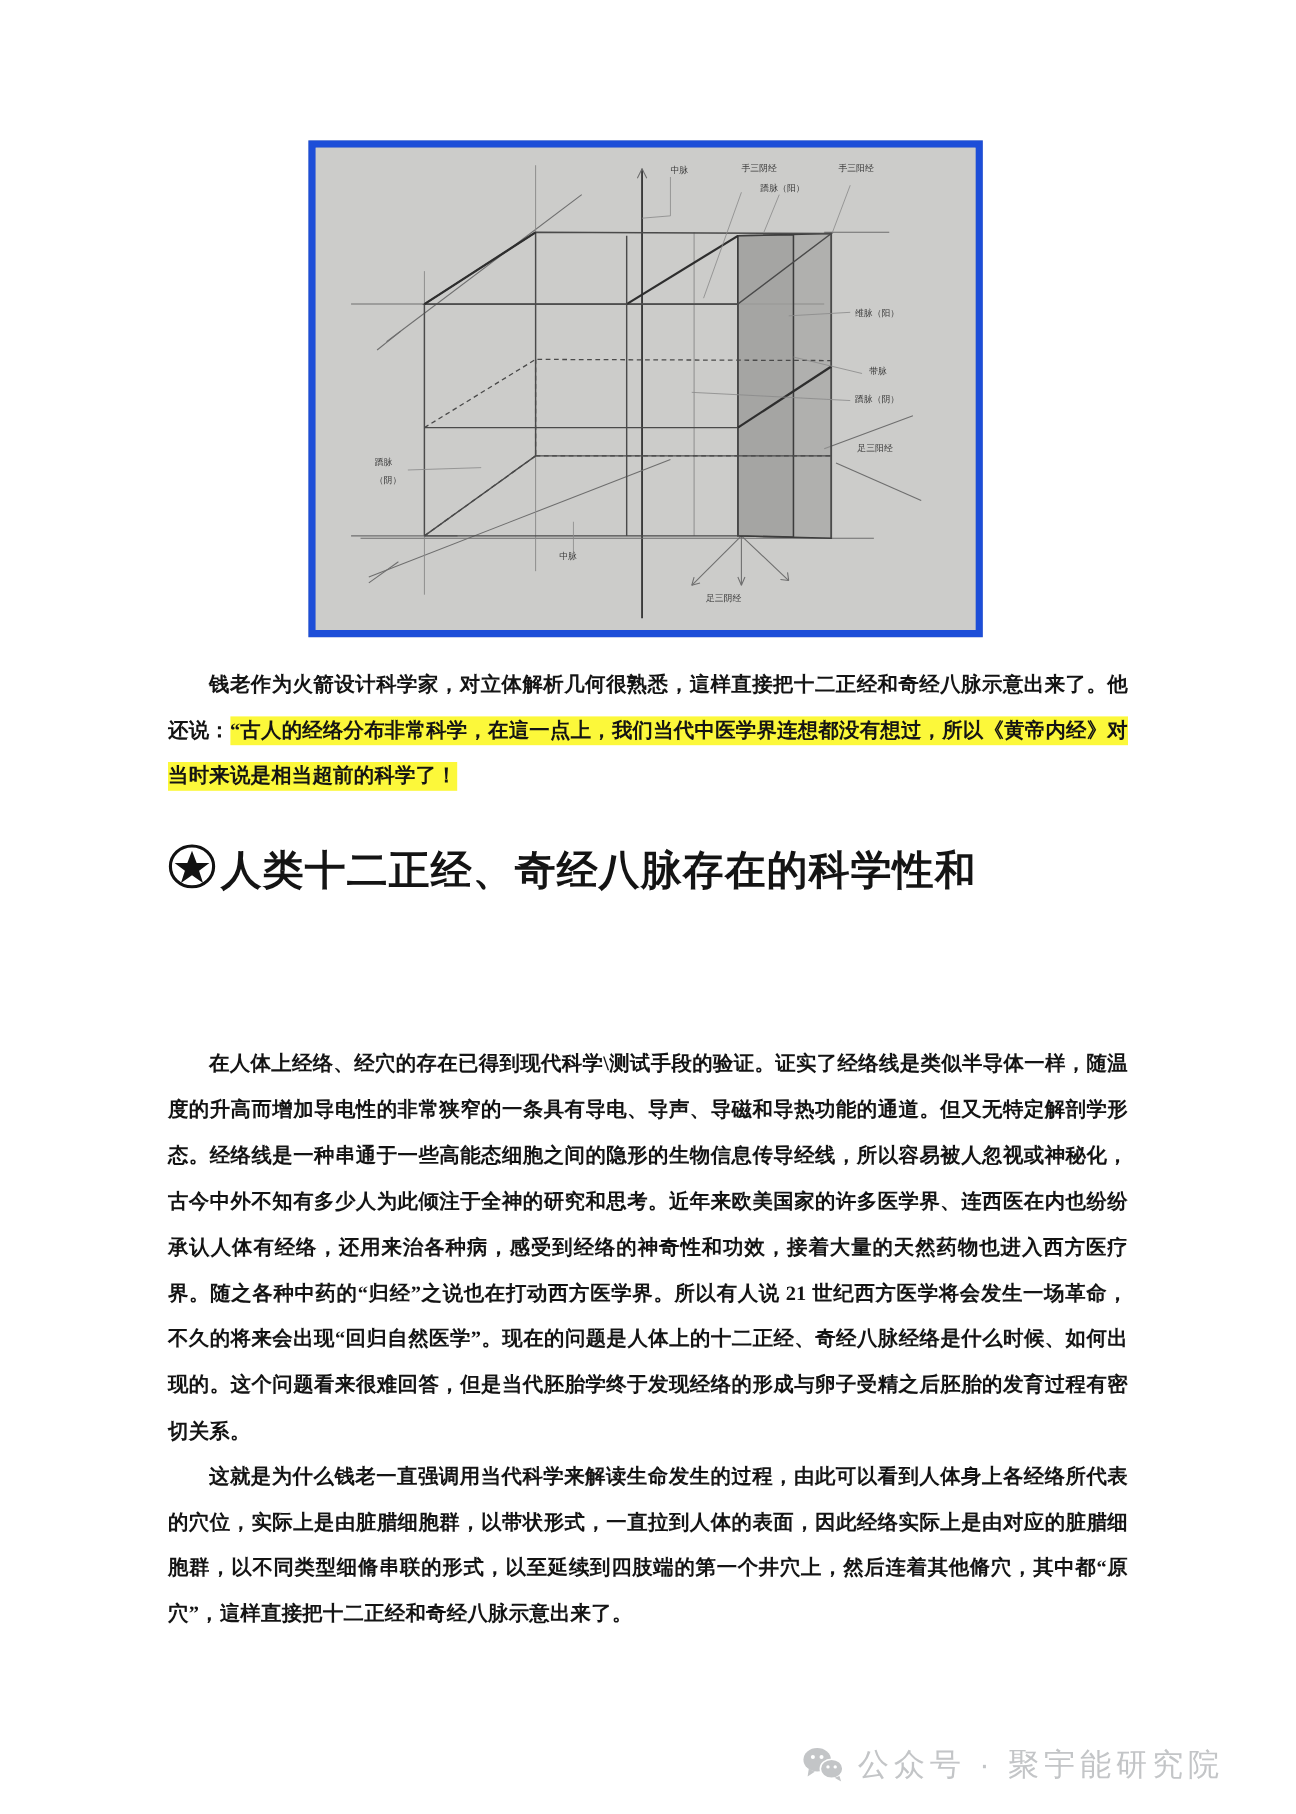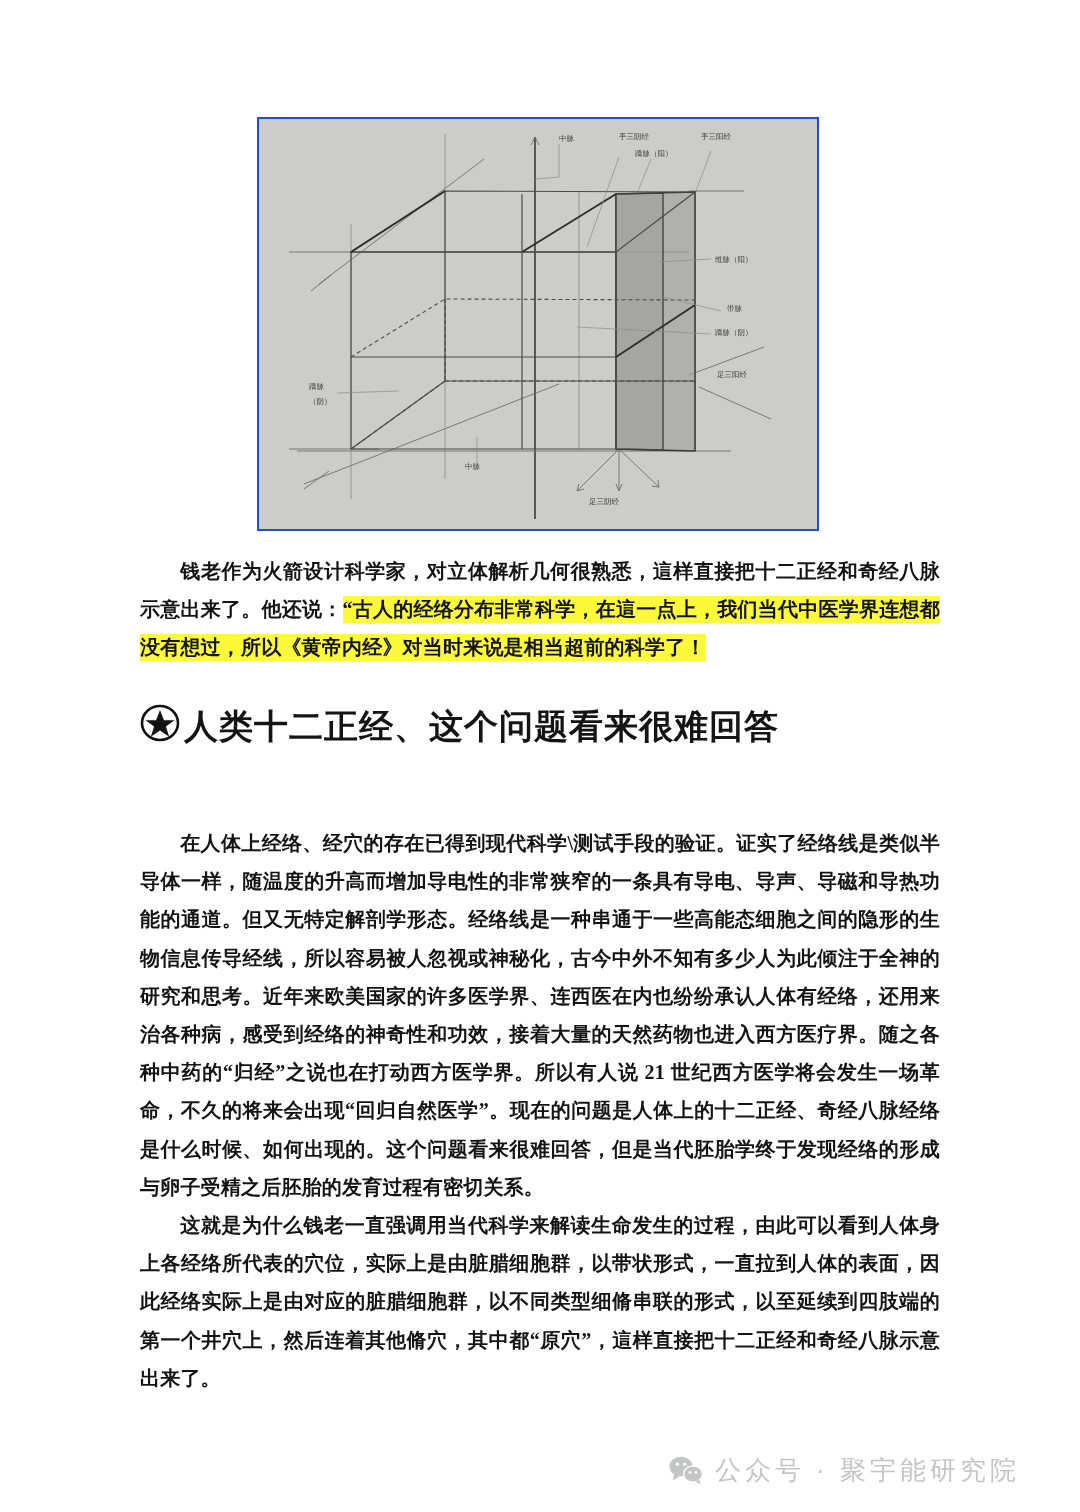--- a/index.html
+++ b/index.html
@@ -22,42 +22,42 @@
     background: #ffffff;
   }
 
   
   .figure-wrap {
     position: absolute;
     left: 257px;
     top: 117px;
     width: 562px;
     height: 414px;
-    border: 2px solid #1d4ed8;
+    border: 6px solid #1d4ed8;
     background: #c9c9c7;
     box-sizing: border-box;
     overflow: hidden;
   }
   .figure-wrap svg { display: block; width: 100%; height: 100%; }
   .fig-label {
     font-family: "Liberation Sans", "DejaVu Sans", sans-serif;
     font-size: 7.5px;
     fill: #3a3a3a;
   }
 
   
   .body-col {
     position: absolute;
     left: 140px;
     top: 552px;
     width: 800px;
   }
   p.para {
     margin: 0;
-    font-size: 20px;
+    font-size: 17px;
     line-height: 38.2px;
     text-align: justify;
     text-justify: inter-ideograph;
     letter-spacing: 0.2px;
     font-family: "Liberation Serif", "DejaVu Serif", serif;
     font-weight: 600;
   }
   p.para .indent { display: inline-block; width: 2em; }
   .hl {
     background: #fcf83a;
@@ -236,25 +236,25 @@
     <p class="para"><span class="indent"></span><span>钱老作为火箭设计科学家，对立体解析几何很熟悉，這样直接把十二正经和奇经八脉示意出来了。他还说：</span><span class="hl">“古人的经络分布非常科学，在這一点上，我们当代中医学界连想都没有想过，所以《黄帝内经》对当时来说是相当超前的科学了！</span></p>
   </div>
 
   <div class="heading-block">
     <div class="heading-line l1">
       <span class="star-badge">
         <svg viewBox="0 0 40 40" width="40" height="40">
           <ellipse cx="20" cy="20" rx="18" ry="17" fill="#ffffff" stroke="#111111" stroke-width="2.6"></ellipse>
           <polygon fill="#111111" points="20,7 23.9,17.2 34.5,17.2 25.9,23.6 29.2,33.8 20,27.4 10.8,33.8 14.1,23.6 5.5,17.2 16.1,17.2"></polygon>
         </svg>
-      </span><span>人类十二正经、这个问题看来很难回答</span>
+      </span><span>人类十二正经、奇经八脉存在的科学性和</span>
     </div>
   </div>
 
-  <div class="body-col" style="top:824px;">
+  <div class="body-col" style="top:868px;">
     <p class="para"><span class="indent"></span><span>在人体上经络、经穴的存在已得到现代科学\测试手段的验证。证实了经络线是类似半导体一样，随温度的升高而增加导电性的非常狭窄的一条具有导电、导声、导磁和导热功能的通道。但又无特定解剖学形态。经络线是一种串通于一些高能态细胞之间的隐形的生物信息传导经线，所以容易被人忽视或神秘化，古今中外不知有多少人为此倾注于全神的研究和思考。近年来欧美国家的许多医学界、连西医在内也纷纷承认人体有经络，还用来治各种病，感受到经络的神奇性和功效，接着大量的天然药物也进入西方医疗界。随之各种中药的“归经”之说也在打动西方医学界。所以有人说 21 世纪西方医学将会发生一场革命，不久的将来会出现“回归自然医学”。现在的问题是人体上的十二正经、奇经八脉经络是什么时候、如何出现的。这个问题看来很难回答，但是当代胚胎学终于发现经络的形成与卵子受精之后胚胎的发育过程有密切关系。</span></p>
     <p class="para"><span class="indent"></span><span>这就是为什么钱老一直强调用当代科学来解读生命发生的过程，由此可以看到人体身上各经络所代表的穴位，实际上是由脏腊细胞群，以带状形式，一直拉到人体的表面，因此经络实际上是由对应的脏腊细胞群，以不同类型细脩串联的形式，以至延续到四肢端的第一个井穴上，然后连着其他脩穴，其中都“原穴”，這样直接把十二正经和奇经八脉示意出来了。</span></p>
   </div>
 
   <div class="footer">
     <span class="wechat-icon">
       <svg viewBox="0 0 34 30" width="34" height="30">
         <ellipse cx="12" cy="11.5" rx="11.5" ry="9.8" fill="#c3c5c7"></ellipse>
         <polygon points="5,19 4,25.5 10,21.5" fill="#c3c5c7"></polygon>
         <circle cx="8.4" cy="9.2" r="1.7" fill="#ffffff"></circle>

